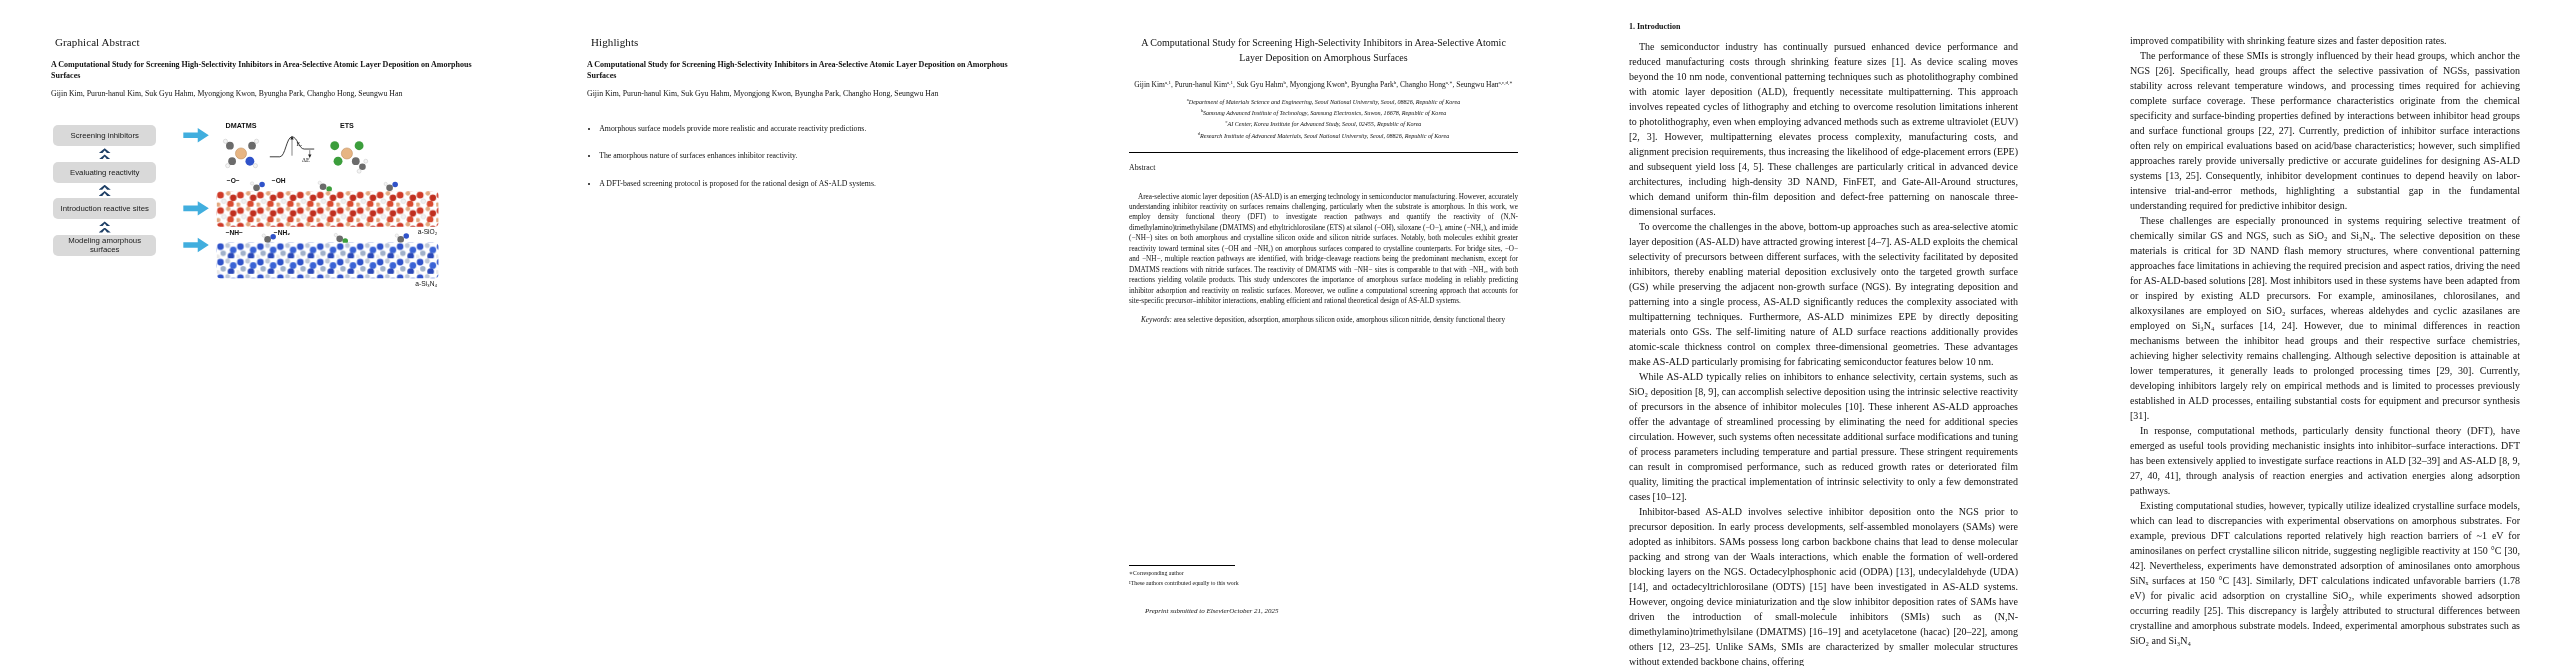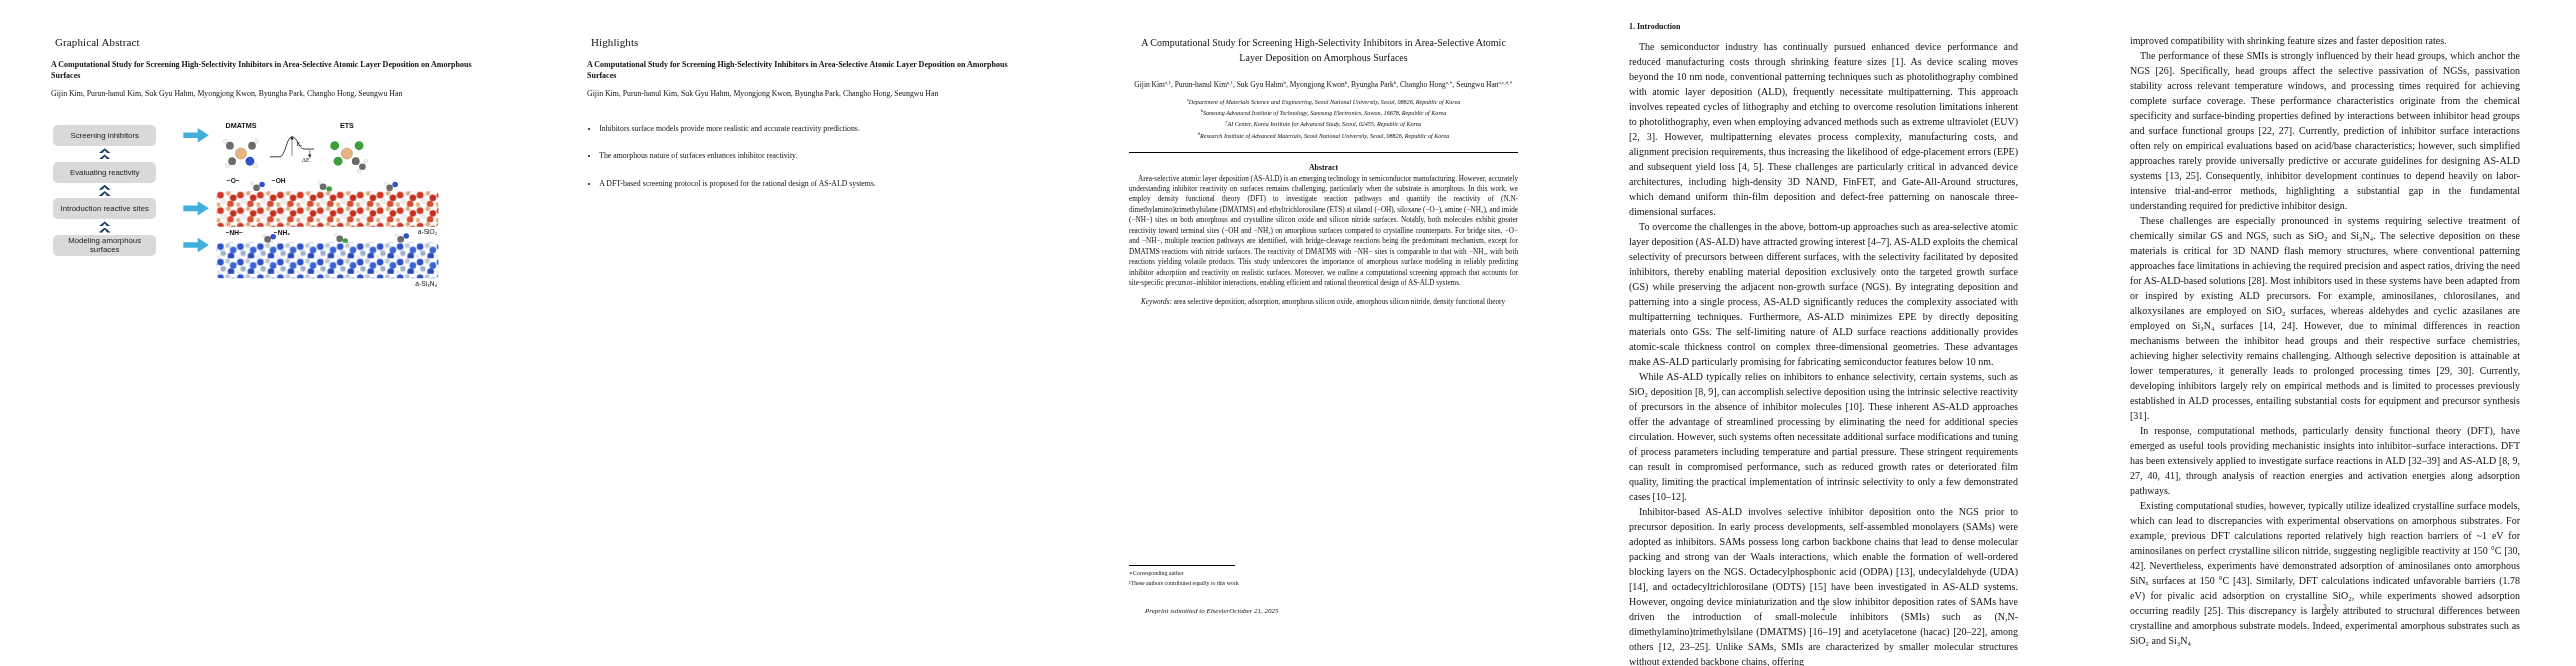--- a/index.html
+++ b/index.html
@@ -32,22 +32,22 @@
 
   .hl-list{margin:24.5px 0 0;padding-left:12.2px}
   .hl-item{font-size:7.8px;line-height:1.4;margin-bottom:16.7px}
 
   .tp-title{font-size:10px;font-weight:400;text-align:center;line-height:1.45;margin:36px 3.3px 0}
   .tp-authors{text-align:center;font-size:7.5px;margin-top:13.3px}
   .tp-authors sup{font-size:5px}
   .tp-affils{text-align:center;font-style:italic;font-size:6.1px;line-height:1.65;margin-top:6.7px}
   .tp-affils sup{font-style:normal;font-size:4.4px}
   .tp-rule{border:0;border-top:0.6px solid #000;margin:11px 0 0}
-  .tp-abs-head{text-align:center;font-weight:700;font-size:7.8px;margin:10px 0 0}
-  .tp-abstract{font-size:7.2px;line-height:1.45;text-align:justify;text-indent:9px;margin:2px 0 0}
+  .tp-abs-head{font-weight:400;font-size:7.8px;margin:10px 0 0}
+  .tp-abstract{font-size:7.2px;line-height:1.45;text-align:justify;text-indent:9px;margin:20px 0 0}
   .tp-keywords{font-size:7.2px;line-height:1.45;text-align:justify;margin:9px 12px 0}
   .kw-label{font-style:italic}
   .tp-footnotes{position:absolute;left:56px;right:56px;top:565px;font-size:5.8px;line-height:1.7}
   .fn-rule{width:106px;border:0;border-top:0.6px solid #000;margin:0 0 2.8px}
   .tp-footer{position:absolute;left:72px;right:56px;top:607px;display:flex;
              font-style:italic;font-size:7px}
 
   .body-head{font-size:8px;font-weight:700;margin:0 0 7.8px}
   .page-body2{padding-top:22px}
   .page-body3{padding-top:33px}
@@ -199,21 +199,21 @@
         </g>
       </svg>
     </div>
   </section>
 
   <section class="page page-hl">
     <h2 class="sec-head">Highlights</h2>
     <h3 class="bold-title">A Computational Study for Screening High-Selectivity Inhibitors in Area-Selective Atomic Layer Deposition on Amorphous Surfaces</h3>
     <p class="plain-authors">Gijin Kim, Purun-hanul Kim, Suk Gyu Hahm, Myongjong Kwon, Byungha Park, Changho Hong, Seungwu Han</p>
     <ul class="hl-list">
-        <li class="hl-item">Inhibitors surface models provide more realistic and accurate reactivity predictions.</li>
+        <li class="hl-item">Amorphous surface models provide more realistic and accurate reactivity predictions.</li>
         <li class="hl-item">The amorphous nature of surfaces enhances inhibitor reactivity.</li>
         <li class="hl-item">A DFT-based screening protocol is proposed for the rational design of AS-ALD systems.</li>
       </ul>
   </section>
 
   <section class="page page-tp">
     <h1 class="tp-title">A Computational Study for Screening High-Selectivity Inhibitors in Area-Selective Atomic Layer Deposition on Amorphous Surfaces</h1>
     <p class="tp-authors"><span class="tp-author">Gijin Kim<sup>a,1</sup></span>, <span class="tp-author">Purun-hanul Kim<sup>a,1</sup></span>, <span class="tp-author">Suk Gyu Hahm<sup>b</sup></span>, <span class="tp-author">Myongjong Kwon<sup>b</sup></span>, <span class="tp-author">Byungha Park<sup>b</sup></span>, <span class="tp-author">Changho Hong<sup>a,∗</sup></span>, <span class="tp-author">Seungwu Han<sup>a,c,d,∗</sup></span></p>
     <div class="tp-affils">
         <div class="tp-affil"><sup>a</sup>Department of Materials Science and Engineering, Seoul National University, Seoul, 08826, Republic of Korea</div>

